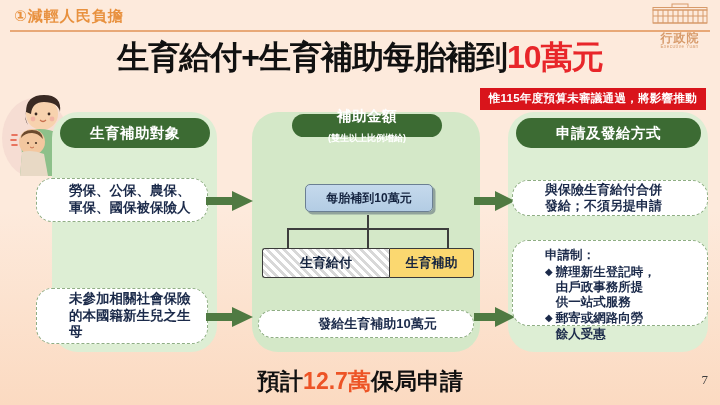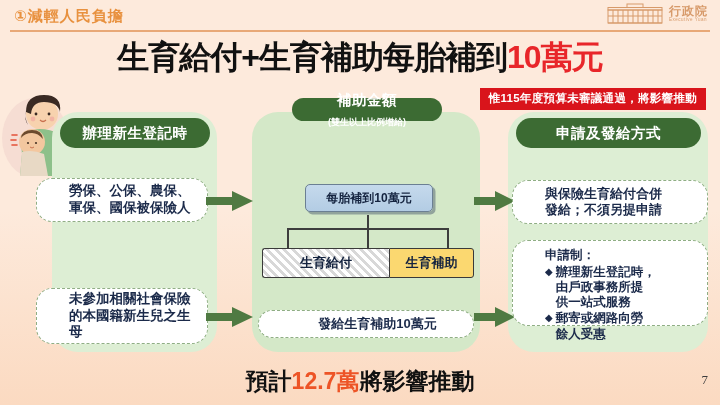--- a/index.html
+++ b/index.html
@@ -20,21 +20,21 @@
     position:absolute;left:14px;top:7px;
     font-size:15px;font-weight:bold;color:#e8913f;
     letter-spacing:1px;white-space:nowrap;
   }
   .hdr-rule{
     position:absolute;left:10px;top:30px;width:700px;height:2px;
     background:#e8a877;
   }
   .logo-wrap{
     position:absolute;right:12px;top:2px;
-    display:flex;align-items:center;gap:6px;
+    display:flex;align-items:center;gap:6px;flex-direction:column;
   }
   .logo-bldg{display:block;}
   .logo-txt{line-height:1;text-align:left;}
   .logo-cn{font-size:12px;color:#d79a6a;font-weight:bold;letter-spacing:1px;
            font-family:"Liberation Serif","DejaVu Serif",serif;}
   .logo-en{font-size:4.5px;color:#d79a6a;letter-spacing:.5px;margin-top:1px;}
 
   .main-title{
     position:absolute;left:0;top:36px;width:720px;text-align:center;
     font-size:32px;font-weight:bold;color:#111;letter-spacing:-1px;
@@ -60,36 +60,36 @@
 
   .pill{
     position:absolute;
     background:#3c6b33;color:#fff;border-radius:16px;
     display:flex;flex-direction:column;align-items:center;justify-content:center;
     text-align:center;white-space:nowrap;
   }
   .pill .t1{font-size:14.5px;font-weight:bold;letter-spacing:.5px;}
   .pill .t2{font-size:9px;font-weight:bold;margin-top:6px;letter-spacing:0px;}
   .pill-a{left:60px;top:118px;width:150px;height:30px;}
-  .pill-b{left:292px;top:98px;width:150px;height:23px;}
+  .pill-b{left:292px;top:114px;width:150px;height:23px;}
   .pill-c{left:516px;top:118px;width:185px;height:30px;}
 
   
   .card{
     position:absolute;background:#ffffff;
     border:1.6px dashed #8fae84;border-radius:16px;
     box-sizing:border-box;
     display:flex;align-items:center;
     color:#1b2a4a;font-weight:bold;
   }
   .card .inner{padding:0 9px;line-height:1.25;margin-left:23px;}
   .c-a1{left:36px;top:178px;width:172px;height:44px;font-size:13.5px;}
   .c-a2{left:36px;top:288px;width:172px;height:56px;font-size:13.5px;}
   .c-b2{left:258px;top:310px;width:216px;height:28px;font-size:13px;justify-content:center;}
-  .c-c1{left:512px;top:180px;width:196px;height:44px;font-size:13px;text-align:right;}
+  .c-c1{left:512px;top:180px;width:196px;height:36px;font-size:13px;text-align:right;}
   .c-c2{left:512px;top:240px;width:196px;height:86px;font-size:12.5px;align-items:flex-start;}
   .c-c2 .inner{padding-top:7px;}
 
   .bullets{margin:0;padding:0;list-style:none;}
   .bullets li{display:flex;gap:3px;line-height:1.22;margin-top:1px;}
   .dia{color:#1b2a4a;font-size:10px;line-height:1.4;}
 
   
   .blue-box{
     position:absolute;left:305px;top:184px;width:126px;height:26px;
@@ -199,21 +199,21 @@
       <line x1="9" y1="48" x2="14" y2="48"></line>
       <line x1="10" y1="53" x2="15" y2="53"></line>
     </g>
   </svg>
 
   <div class="col col-a"></div>
   <div class="col col-b"></div>
   <div class="col col-c"></div>
 
   <div class="pill pill-a">
-    <span class="t1">辦理新生登記時</span>
+    <span class="t1">生育補助對象</span>
   </div>
   <div class="pill pill-b">
     <span class="t1">補助金額</span>
     <span class="t2">(雙生以上比例增給)</span>
   </div>
   <div class="pill pill-c">
     <span class="t1">申請及發給方式</span>
   </div>
 
   <div class="card c-a1">
@@ -273,16 +273,16 @@
         </li>
         <li>
           <span class="dia">◆</span>
           <span style="white-space:pre-line">郵寄或網路向勞
 餘人受惠</span>
         </li>
       </ul>
     </div>
   </div>
 
-  <div class="footer-txt"><span>預計</span><span class="hl">12.7萬</span><span>將影響推動</span></div>
+  <div class="footer-txt"><span>預計</span><span class="hl">12.7萬</span><span>保局申請</span></div>
 
   <div class="pageno">7</div>
 </div>
 
 </body></html>

